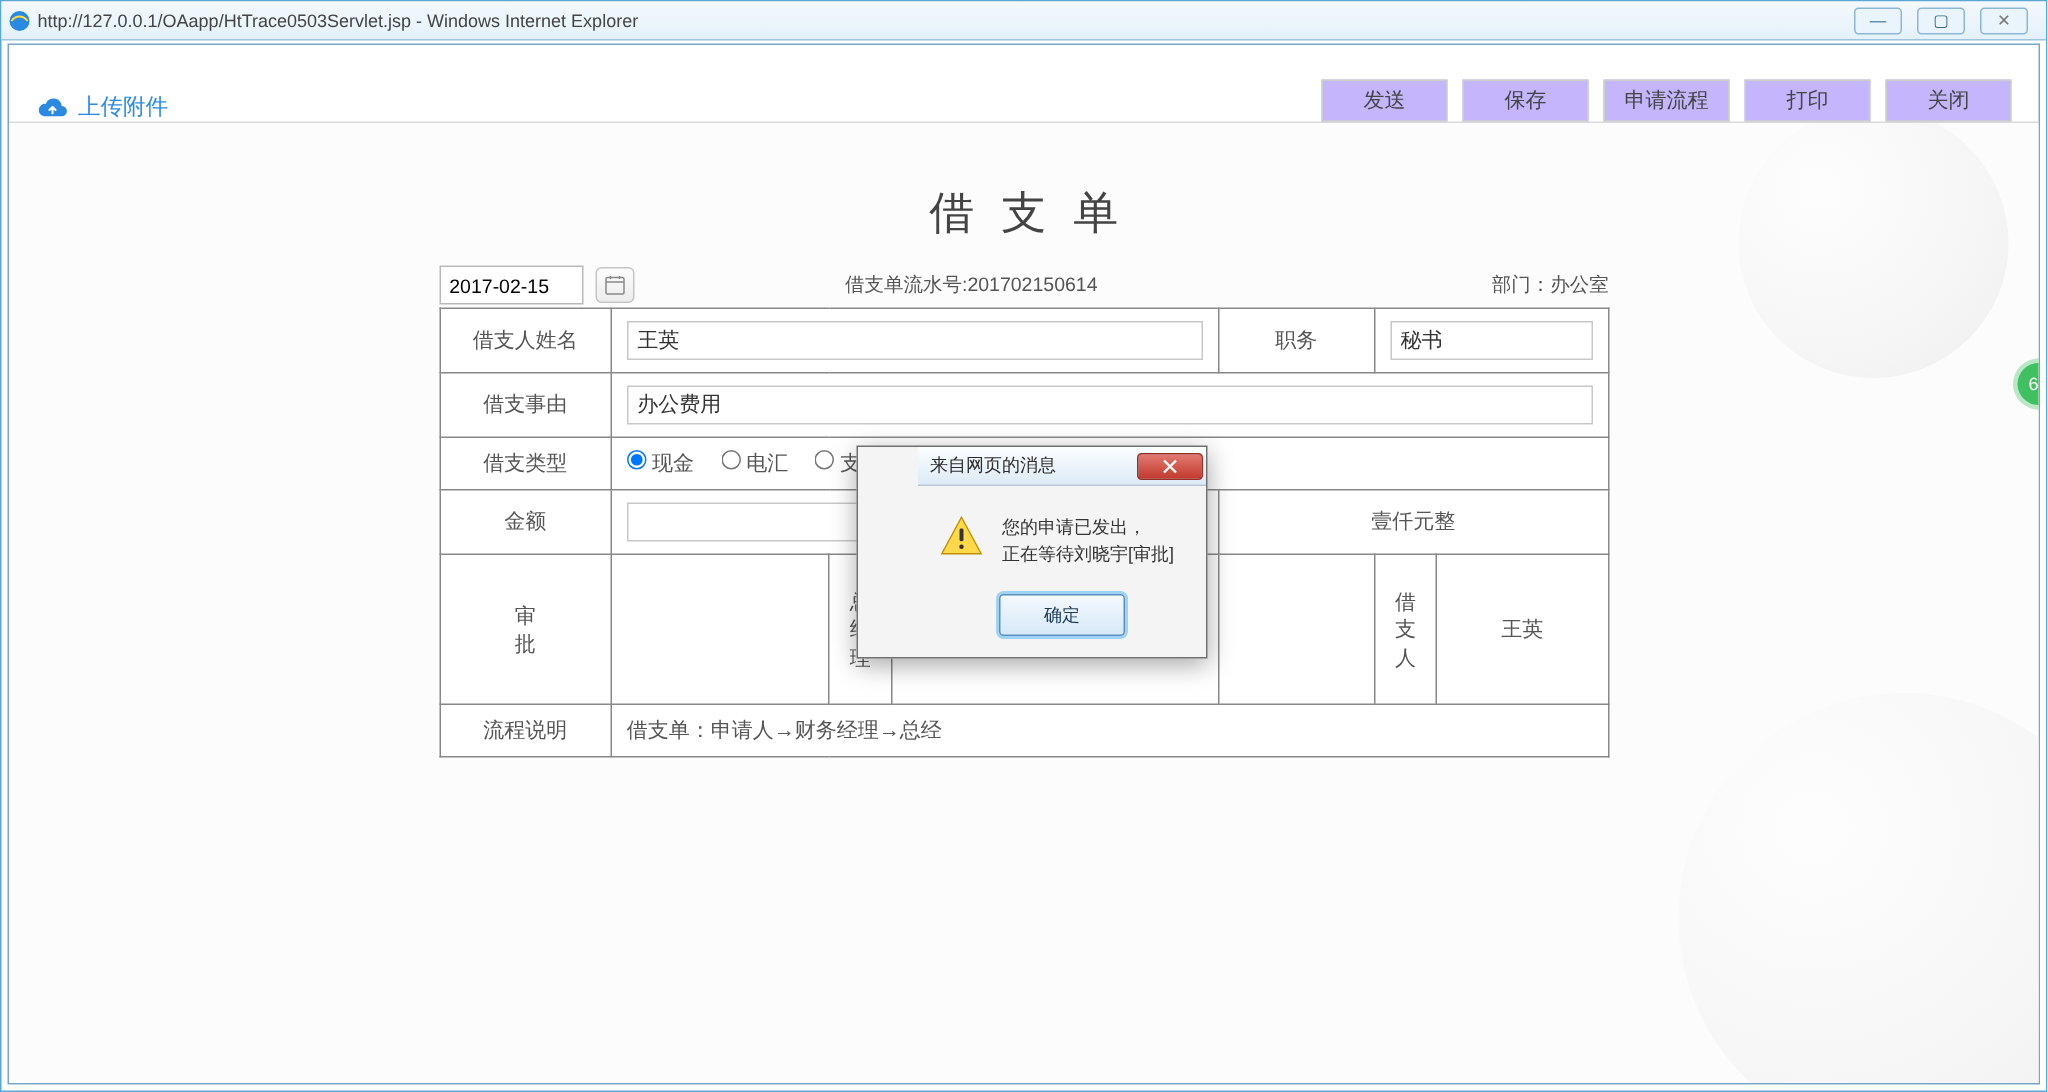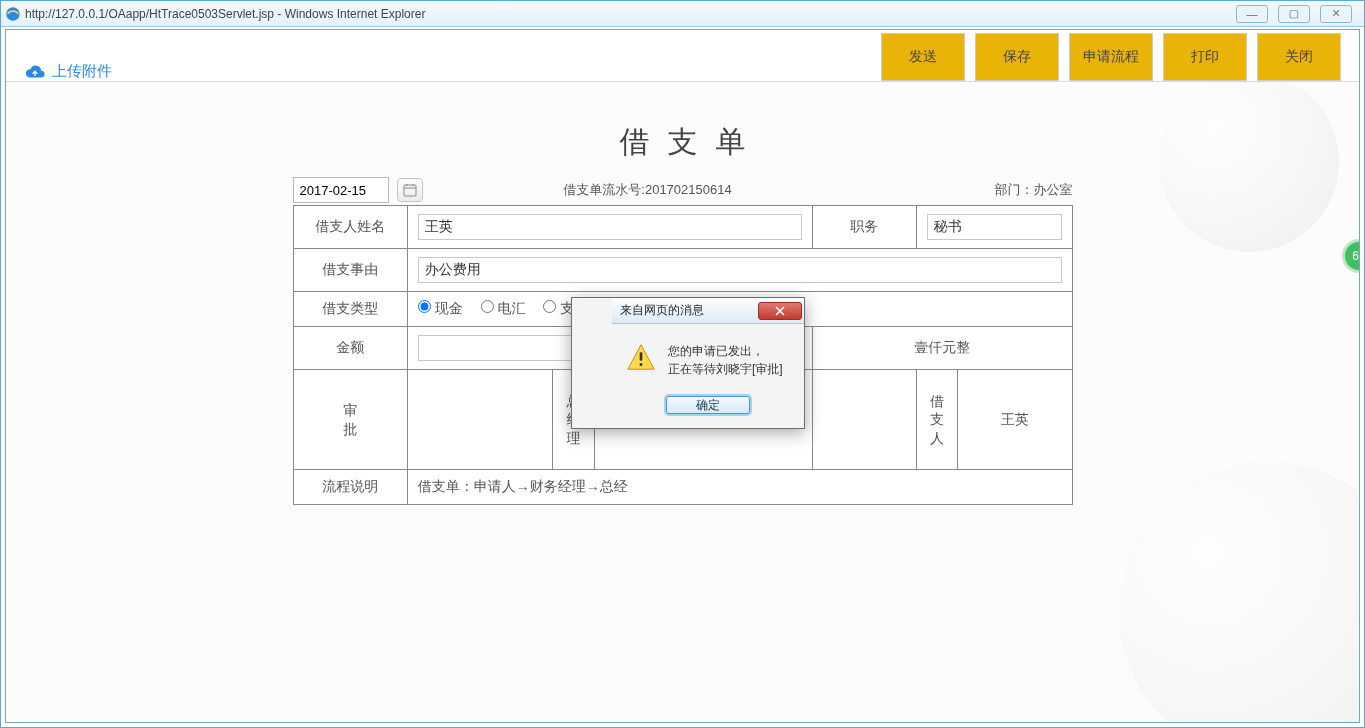--- a/index.html
+++ b/index.html
@@ -58,24 +58,24 @@
     display: flex;
     align-items: center;
     gap: 6px;
     font-size: 15px;
     cursor: pointer;
   }
   .upload-icon { width: 22px; height: 16px;}
   .toolbar-spacer { flex: 1; }
   .tb-btn {
     border: 1px solid #ccc;
-    background: #eab308;
+    background: #c4b5fd;
     color: #444;
     width: 84px;
-    height: 48px;
+    height: 28px;
     margin-left: 10px;
     font-size: 14px;
     cursor: pointer;
   }
   
   .page-body {
     position: absolute;
     top: 52px; left: 0; right: 0; bottom: 0;
     background: #fcfcfc;
     overflow: hidden;
@@ -204,21 +204,21 @@
     gap: 12px;
     align-items:flex-start;
   }
   .warn-icon { width:30px; height:30px; flex-shrink:0;}
   .modal-msg { color:#333; line-height:1.5;}
   .modal-actions {
     padding: 10px 14px 14px;
     display:flex; justify-content:center;
   }
   .modal-ok {
-    width: 84px; height: 18px;
+    width: 84px; height: 28px;
     border: 1px solid #5a8fc0;
     background: linear-gradient(#f4f9fe,#d6e9f8);
     border-radius: 3px;
     color:#1a3a5a;
     box-shadow: 0 0 0 2px #9fd3f4;
     cursor:pointer;
     font-size:12px;
   }
 </style>
 </head>

